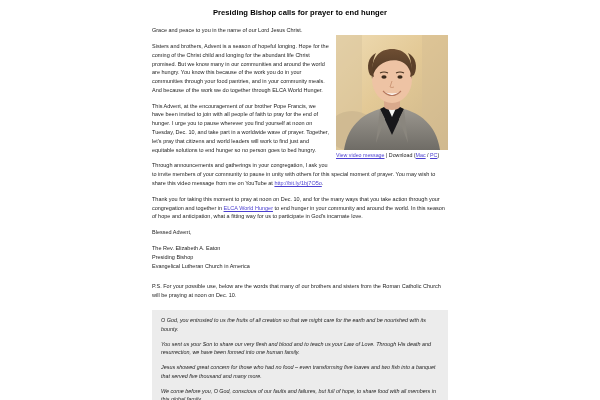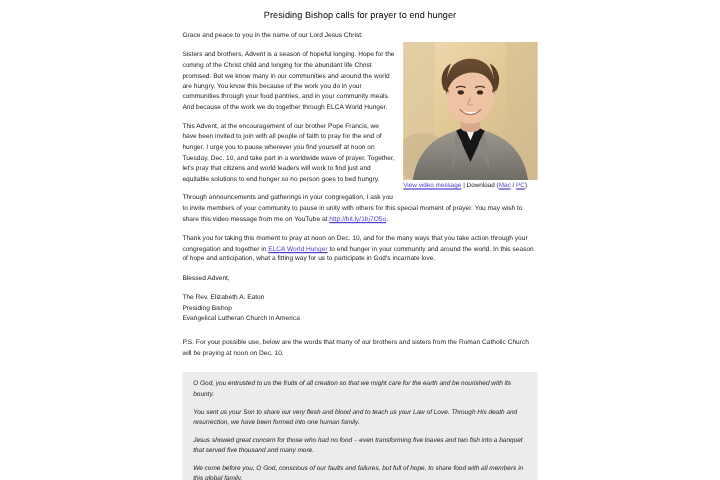--- a/index.html
+++ b/index.html
@@ -24,21 +24,21 @@
 
   .content {
     position: absolute;
     left: 152px;
     top: 8px;
     width: 296px;
   }
 
   .headline {
     font-size: 7.6px;
-    font-weight: normal;
+    font-weight: bold;
     text-align: center;
     color: #000000;
     margin: 0 0 9px 0;
     line-height: 1.2;
     letter-spacing: 0.05px;
   }
 
   
   .photo-block {
     float: right;

